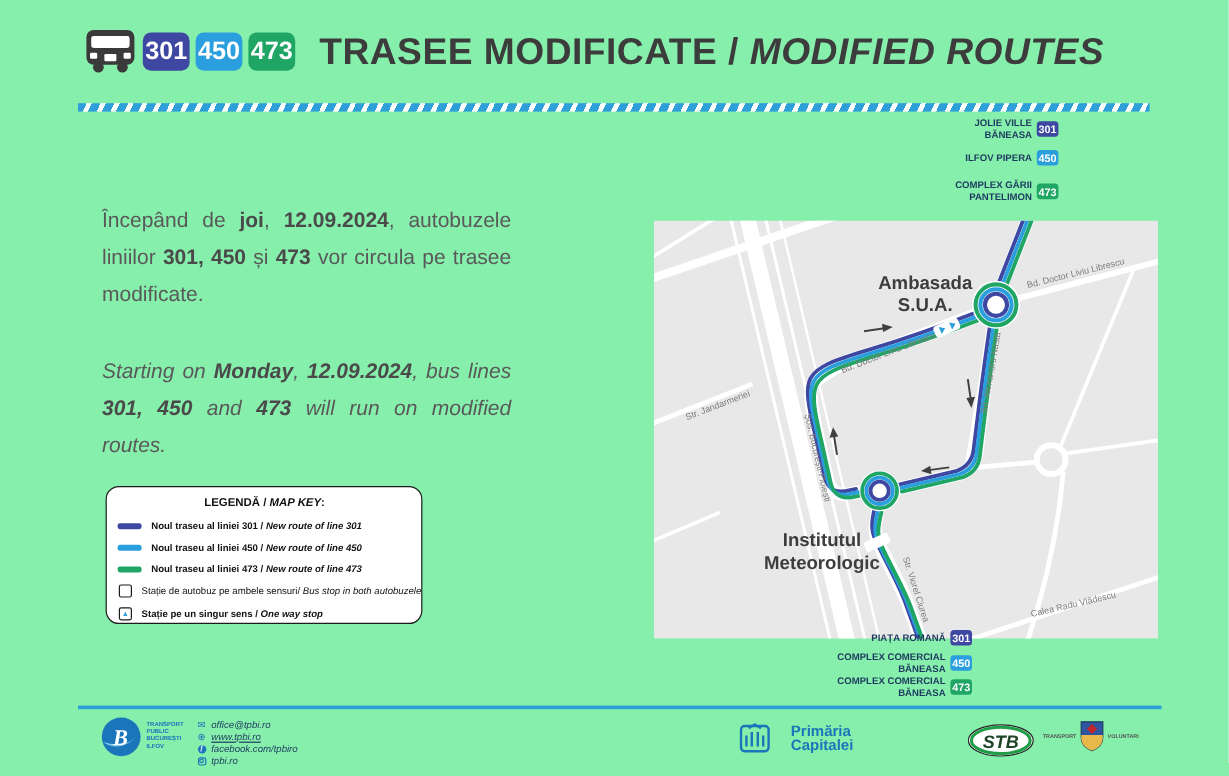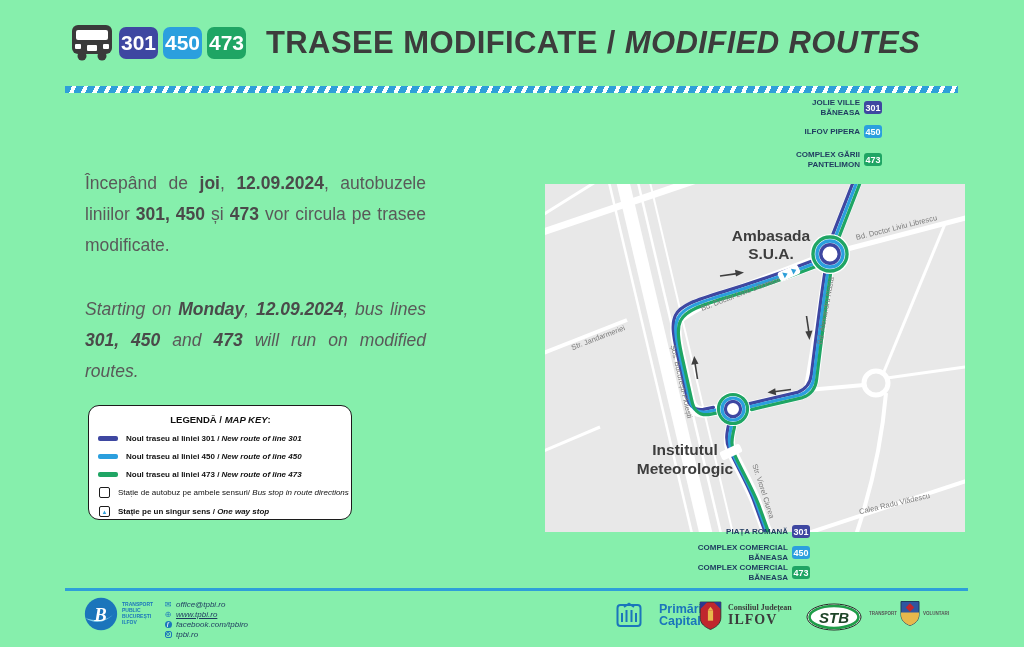--- a/index.html
+++ b/index.html
@@ -115,21 +115,21 @@
     <div class="lrow">
       <span class="lswatch" style="background:#2B9FDE"></span>
       <span class="ltext"><span>Noul traseu al liniei 450 / </span><i>New route of line 450</i></span>
     </div>
     <div class="lrow">
       <span class="lswatch" style="background:#1FA564"></span>
       <span class="ltext"><span>Noul traseu al liniei 473 / </span><i>New route of line 473</i></span>
     </div>
     <div class="srow">
       <span class="sicon"></span>
-      <span class="stext"><span>Stație de autobuz pe ambele sensuri/ </span><i>Bus stop in route directions</i></span>
+      <span class="stext"><span>Stație de autobuz pe ambele sensuri/ </span><i>Bus stop in both autobuzele</i></span>
     </div>
     <div class="srow bold">
       <span class="sicon">
           <span class="sarrow">▲</span>
         </span>
       <span class="stext"><span>Stație pe un singur sens / </span><i>One way stop</i></span>
     </div>
   </div>
 
   <div class="abs map">
@@ -310,33 +310,20 @@
       <rect x="1.5" y="3" width="23" height="21" rx="3" fill="none" stroke="#1B75BB" stroke-width="2"></rect>
       <path d="M6,20 V11 M10.5,20 V8 M15.5,20 V8 M20,20 V11" stroke="#1B75BB" stroke-width="2" fill="none"></path>
       <path d="M8,5 L13,1.5 L18,5" stroke="#1B75BB" stroke-width="1.8" fill="none"></path>
     </svg>
     <div class="pc-name">
       <div>Primăria</div>
       <div>Capitalei</div>
     </div>
   </div>
 
-  <div class="abs partner cj">
-    <svg width="23" height="29" viewBox="0 0 22 28">
-      <path d="M1,1 H21 V16 C21,22 16,25.5 11,27.5 C6,25.5 1,22 1,16 Z" fill="#C0272D" stroke="#2a2a2a" stroke-width="0.8"></path>
-      <path d="M1,1 H8 L1,8 Z" fill="#2B3990"></path>
-      <path d="M21,1 H14 L21,8 Z" fill="#2B3990"></path>
-      <rect x="8.5" y="9" width="5" height="10" fill="#E8B84B"></rect>
-      <path d="M8.5,9 L11,5.5 L13.5,9 Z" fill="#E8B84B"></path>
-    </svg>
-    <div class="cj-text">
-      <div class="cj-l1">Consiliul Județean</div>
-      <div class="cj-l2">ILFOV</div>
-    </div>
-  </div>
 
   <div class="abs stb">
     <svg width="56" height="28" viewBox="0 0 56 28">
       <ellipse cx="28" cy="14" rx="27" ry="13" fill="#fff" stroke="#222" stroke-width="1"></ellipse>
       <ellipse cx="28" cy="14" rx="24.5" ry="11" fill="#fff" stroke="#1f9d49" stroke-width="2.6"></ellipse>
       <text x="28" y="20" text-anchor="middle" font-size="15" font-weight="bold" font-style="italic" fill="#1e4428" font-family="Liberation Sans,sans-serif">STB</text>
     </svg>
   </div>
 
   <div class="abs vol">

